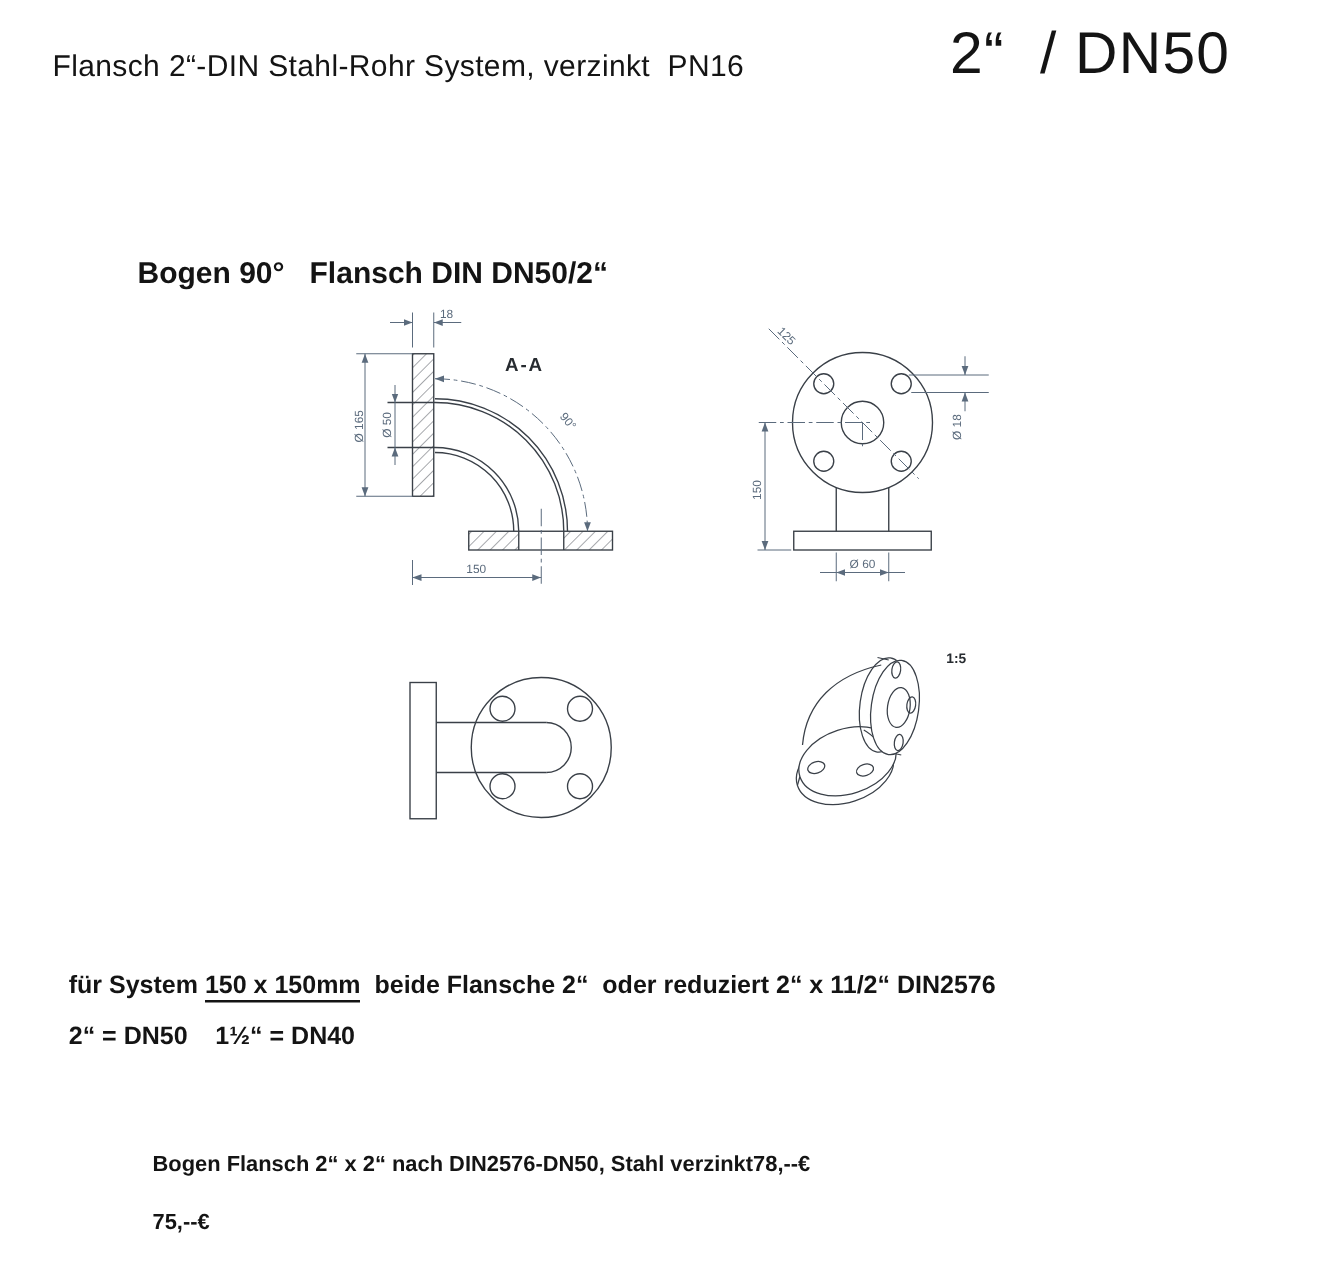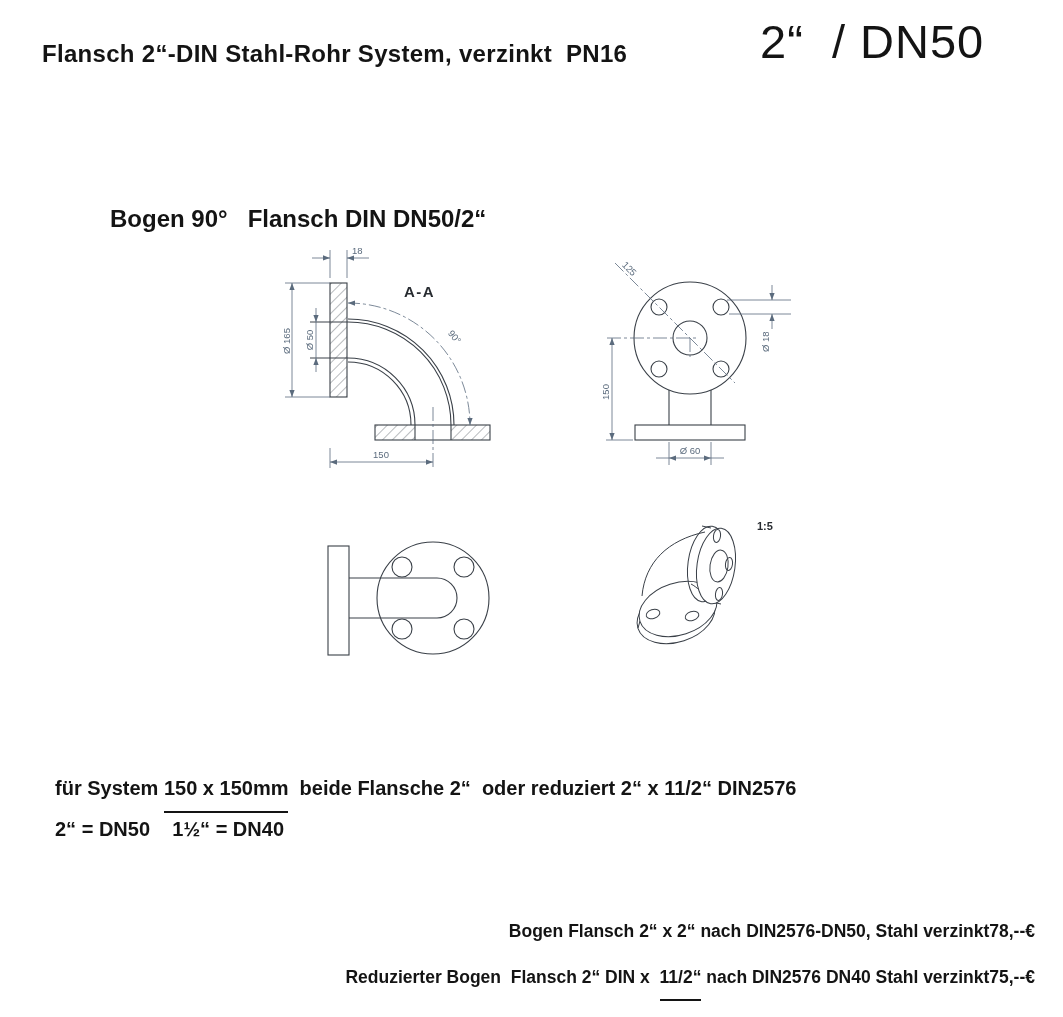--- a/index.html
+++ b/index.html
@@ -11,29 +11,29 @@
   *{margin:0;padding:0;box-sizing:border-box}
   html,body{width:1063px;height:1017px}
   body{
     background:var(--c-paper);
     font-family:"Liberation Sans",sans-serif;
     color:var(--c-ink);
     position:relative;
     overflow:hidden;
   }
   .abs{position:absolute}
-  .title{left:42px;top:40px;font-size:24px;font-weight:bold;letter-spacing:.3px;white-space:pre}
+  .title{left:42px;top:40px;font-size:24px;font-weight:normal;letter-spacing:.3px;white-space:pre}
   .size-code{left:760px;top:14px;font-size:47px;font-weight:normal;letter-spacing:1px;white-space:pre}
   .subtitle{left:110px;top:205px;font-size:24px;font-weight:bold;white-space:pre}
   .spec{left:55px;font-size:20px;font-weight:bold;white-space:pre}
   .spec1{top:777px}
   .spec2{top:818px}
-  .u{border-bottom:2.5px solid var(--c-ink);padding-bottom:12px}
+  .u{border-bottom:2.5px solid var(--c-ink);padding-bottom:1px}
   .u:empty{border-bottom:none;padding:0}
-  .price-row{left:122px;width:913px;display:flex;justify-content:flex-end;align-items:baseline;font-size:17.5px;font-weight:bold;white-space:pre}
+  .price-row{left:122px;width:913px;display:flex;justify-content:flex-start;align-items:baseline;font-size:17.5px;font-weight:bold;white-space:pre}
   .row1{top:921px}
   .row2{top:967px}
   svg.drawing{left:250px;top:235px;width:600px;height:445px}
   .obj{stroke:var(--c-object_line);stroke-width:1.1;fill:none}
   .iso{stroke:var(--c-object_line);stroke-width:1;fill:none}
   .isof{stroke:var(--c-object_line);stroke-width:1;fill:#fff}
   .dim{stroke:var(--c-dimension_line);stroke-width:.8;fill:none}
   .cl{stroke:var(--c-dimension_line);stroke-width:.8;fill:none;stroke-dasharray:14 3 3 3}
   .dashdot{stroke-dasharray:12 3 3 3}
   .hatchrect{fill:url(#hatch)}
@@ -200,17 +200,16 @@
   </svg>
 
   <div class="abs spec spec1"><span>für System </span><span class="u">150 x 150mm</span><span>  beide Flansche 2“  oder reduziert 2“ x 11/2“ DIN2576</span></div>
   <div class="abs spec spec2">2“ = DN50    1½“ = DN40</div>
 
   <div class="abs price-row row1">
     <div><span>Bogen Flansch 2“ x 2“ nach DIN2576-DN50, Stahl verzinkt</span><span class="u"></span><span></span></div>
     <div>78,--€</div>
   </div>
   <div class="abs price-row row2">
-    <div><span>Reduzierter Bogen  Flansch 2“ DIN x  </span><span class="u">11/2“</span><span> nach DIN2576 DN40 Stahl verzinkt</span></div>
     <div>75,--€</div>
   </div>
 
 </div>
 
 </body></html>

